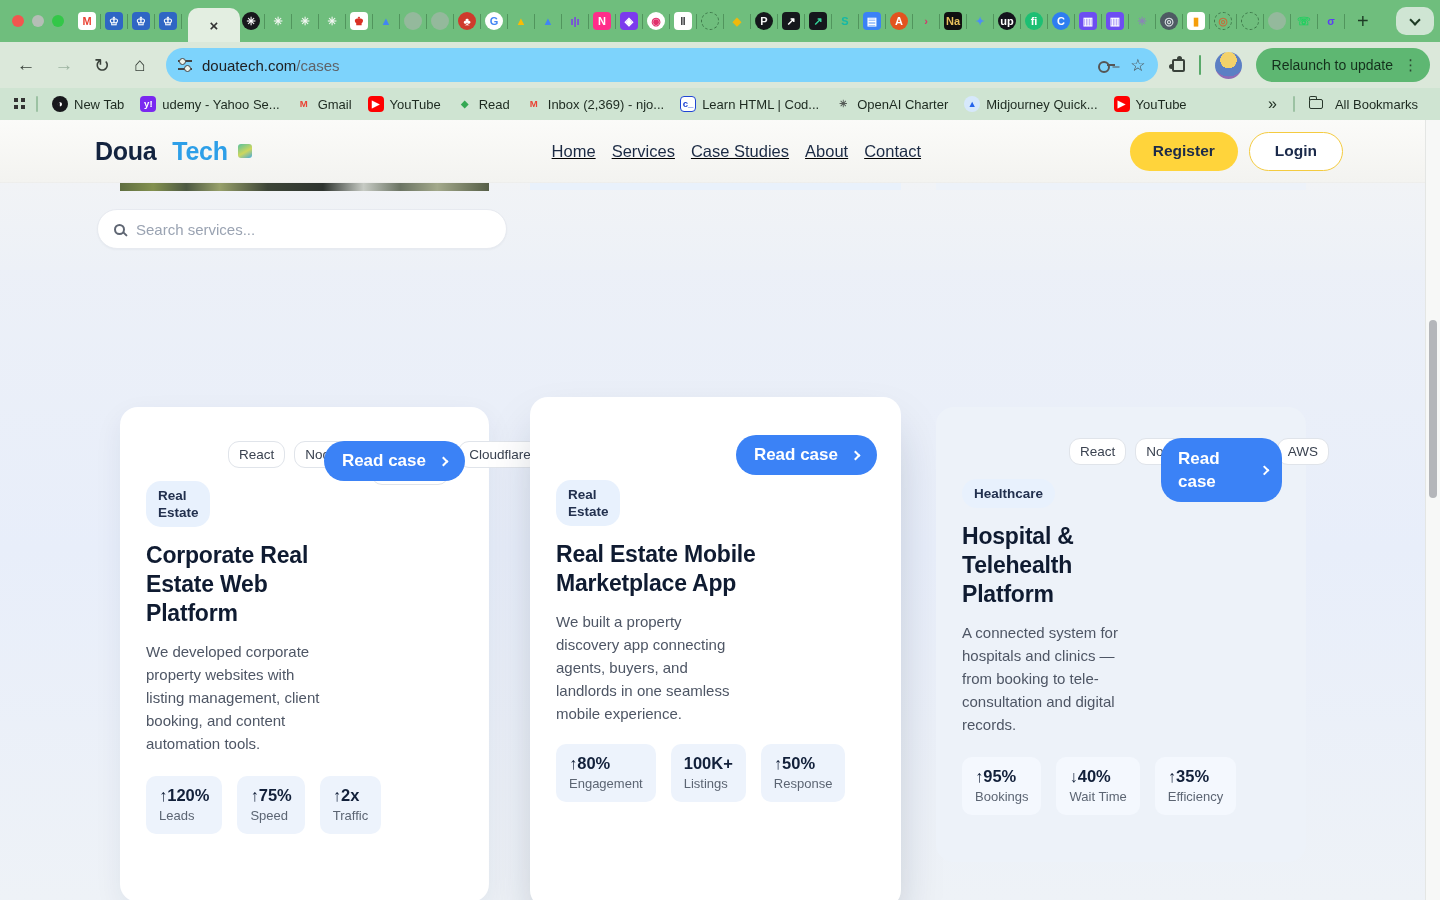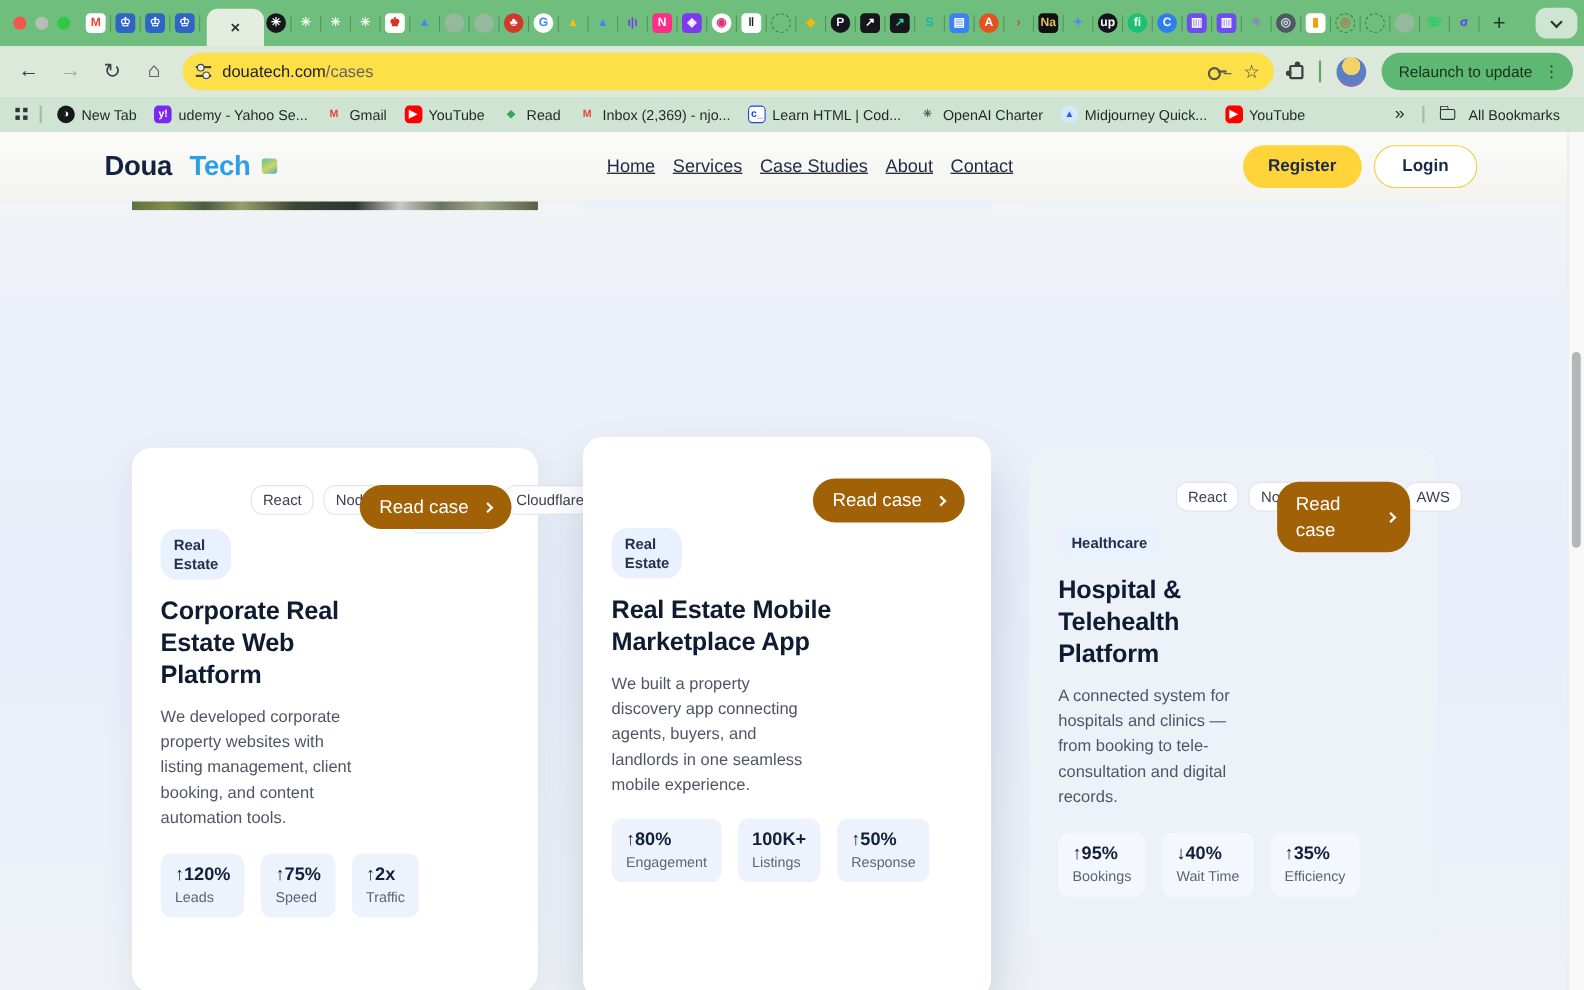--- a/index.html
+++ b/index.html
@@ -22,21 +22,21 @@
   .active-tab .close { font-size:15px; color:#333; font-weight:bold; }
   .newtab-btn { font-size:20px; color:#1d3a24; margin:0 8px; align-self:center; }
   .tab-search-pill { margin-left:auto; align-self:center; width:38px; height:28px; border-radius:10px; background:#cfe5d3;
                      display:flex; align-items:center; justify-content:center; }
   .chev { width:8px; height:8px; border-right:2px solid #1d3a24; border-bottom:2px solid #1d3a24; transform:rotate(45deg); margin-top:-3px; }
 
   
   .toolbar { height:46px; background:#dbe8da; display:flex; align-items:center; padding:0 10px 0 14px; gap:14px; flex:none; }
   .nav-ic { font-size:19px; color:#3a423b; width:24px; text-align:center; }
   .nav-ic.dis { color:#9cb3a0; }
-  .omnibox { flex:1; height:34px; background:#fde047; border-radius:17px; display:flex; align-items:center; padding:0 12px; gap:10px; }
+  .omnibox { flex:1; height:34px; background:#7dd3fc; border-radius:17px; display:flex; align-items:center; padding:0 12px; gap:10px; }
   .tune { width:14px; height:10px; border-top:2px solid #444; border-bottom:2px solid #444; position:relative; }
   .tune::before { content:""; position:absolute; top:-4px; left:1px; width:5px; height:5px; border-radius:50%; background:#eef4ec; border:1.5px solid #444; }
   .tune::after { content:""; position:absolute; bottom:-4px; right:1px; width:5px; height:5px; border-radius:50%; background:#eef4ec; border:1.5px solid #444; }
   .url { font-size:15px; color:#202124; }
   .url .path { color:#5f6368; }
   .omni-right { margin-left:auto; display:flex; align-items:center; gap:16px; }
   .key-ic { width:16px; height:8px; position:relative; }
   .key-ic::before { content:""; position:absolute; left:0; top:0; width:8px; height:8px; border:2px solid #555; border-radius:50%; }
   .key-ic::after { content:""; position:absolute; left:9px; top:3px; width:8px; height:2px; background:#555; box-shadow:5px 2px 0 -0.5px #555; }
   .star-ic { font-size:17px; color:#444; }
@@ -97,22 +97,22 @@
   .card-top { display:flex; align-items:flex-start; }
   .cat-col { flex:none; } .c1 .cat-col { width:82px; } .c2 .cat-col { width:76px; } .c3 .cat-col { width:107px; }
   .cat { display:inline-block; background:#e8f1fd; color:#22304e; font-size:13.5px; font-weight:700; line-height:17px;
          padding:6px 12px; border-radius:15px; }
   .c1 .cat { margin-top:40px; max-width:64px; }
   .c2 .cat { margin-top:45px; max-width:64px; }
   .c3 .cat { margin-top:41px; white-space:nowrap;text-align:right; }
   .tags { display:flex; flex-direction:row; gap:9px; width:88px; flex:none; }
   .tag { align-self:flex-start; background:#fff; border:1px solid #e0e4ea; color:#3a4250; font-size:13.5px; line-height:17px;
          padding:4px 10px; border-radius:11px; }
-  .cta { margin-left:auto; background:#a16207; color:#fff; border:none; border-radius:20px; font-family:inherit;
-         font-size:17px; font-weight:400; display:flex; align-items:center; gap:14px; padding:0 18px; height:40px; }
+  .cta { margin-left:auto; background:#3b82f6; color:#fff; border:none; border-radius:20px; font-family:inherit;
+         font-size:17px; font-weight:700; display:flex; align-items:center; gap:14px; padding:0 18px; height:40px; }
   .cta .chev { border-color:#fff; transform:rotate(-45deg); margin-top:0; width:7px; height:7px; border-width:2.5px; }
   .c3 .cta { height:64px; width:121px; padding:0 14px 0 17px; text-align:left; line-height:23px; justify-content:space-between; gap:6px; }
 
   .title { margin-top:14px; font-size:23px; line-height:29px; font-weight:800; color:#0f1b31; letter-spacing:-.2px; max-width:200px; }
   .c3 .title { max-width:145px; }
   .desc { margin-top:12px; font-size:15px; line-height:23px; color:#4e5665; max-width:185px; }
   .c2 .desc { max-width:178px; }
   .stats { display:flex; gap:15px; margin-top:21px; }
   .c2 .stats { margin-top:19px; }
   .stat { background:#edf3fc; border-radius:10px; padding:10px 13px 11px; }
@@ -376,20 +376,24 @@
       <div class="auth">
         <button class="btn-register">Register</button>
         <button class="btn-login">Login</button>
       </div>
     </div>
 
     <div class="searchbar-strip">
       <div class="img-peek"></div>
       <div class="img-peek2"></div>
       <div class="img-peek3"></div>
+      <div class="search-pill">
+        <span class="mag"></span>
+        <input type="text" placeholder="Search services..." style="">
+      </div>
     </div>
 
     <div class="cards">
 
       <div class="card c1">
         <div class="card-top">
           <span class="cat-col"><span class="cat">Real Estate</span></span>
           <span class="tags">
             <span class="tag">React</span>
             <span class="tag">Node.js</span>

